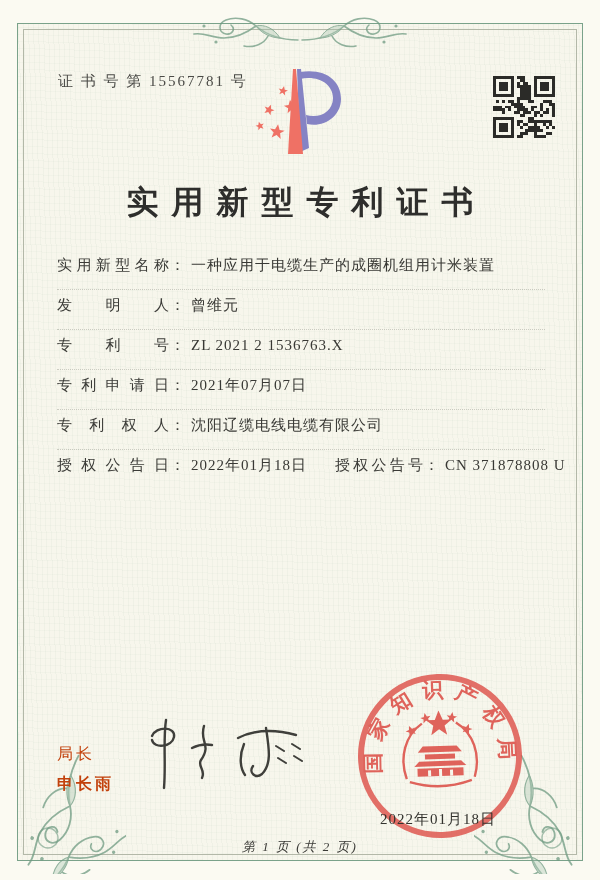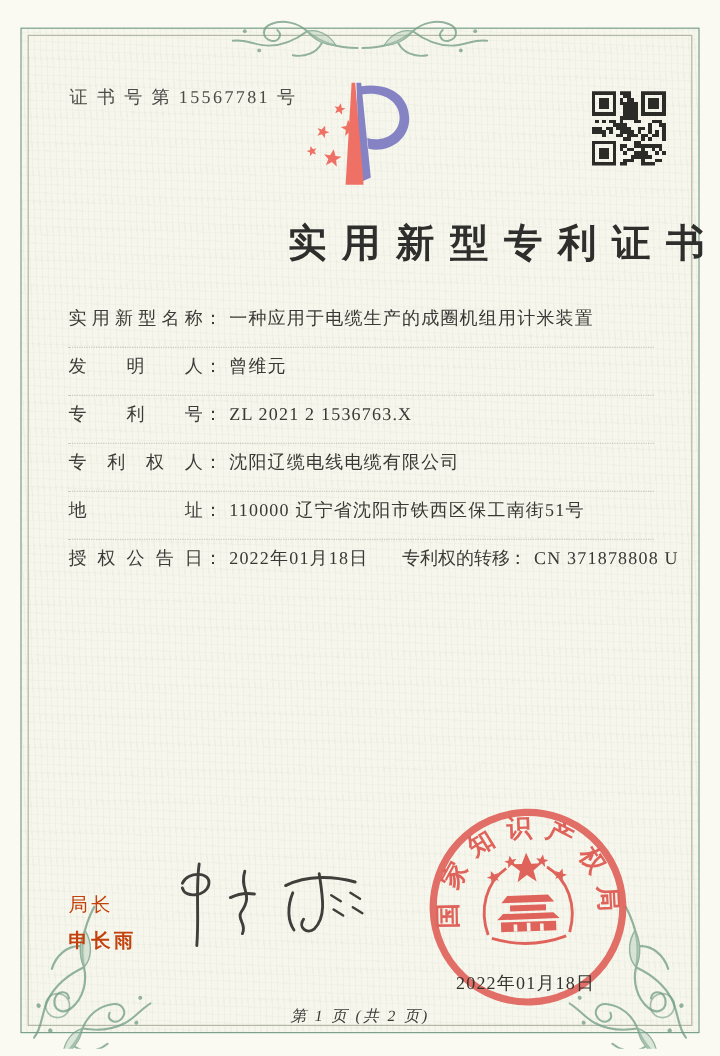--- a/index.html
+++ b/index.html
@@ -31,21 +31,21 @@
     border:1px solid #b3b8a8;}
 
   .ornament{position:absolute;pointer-events:none;}
 
   .cert-no{position:absolute;left:58px;top:72px;font-size:15px;letter-spacing:2px;color:#4a4a46;}
 
   .logo{position:absolute;left:246px;top:66px;}
   .qr{position:absolute;left:493px;top:76px;}
 
   .title{
-    position:absolute;left:0;top:181px;width:600px;text-align:right;
+    position:absolute;left:0;top:181px;width:600px;text-align:center;
     font-size:32px;font-weight:700;letter-spacing:13px;text-indent:13px;color:#2e2e2c;
   }
 
   .fields{position:absolute;left:57px;top:250px;width:488px;}
   .field-row{
     position:relative;height:40px;font-size:15px;color:#38383四;
     color:#383834;white-space:nowrap;
     border-bottom:1px dotted rgba(115,115,105,.32);
     margin-bottom:0;box-sizing:border-box;padding-top:6px;
   }
@@ -146,29 +146,29 @@
     <div class="field-row">
       <span class="flabel">实用新型名称</span><span class="fcolon">：</span><span class="fvalue">一种应用于电缆生产的成圈机组用计米装置</span>
     </div>
     <div class="field-row">
       <span class="flabel">发明人</span><span class="fcolon">：</span><span class="fvalue">曾维元</span>
     </div>
     <div class="field-row">
       <span class="flabel">专利号</span><span class="fcolon">：</span><span class="fvalue">ZL 2021 2 1536763.X</span>
     </div>
     <div class="field-row">
+      <span class="flabel">专利申请日</span><span class="fcolon">：</span><span class="fvalue">2021年07月07日</span>
+    </div>
+    <div class="field-row">
       <span class="flabel">专利权人</span><span class="fcolon">：</span><span class="fvalue">沈阳辽缆电线电缆有限公司</span>
-    </div>
-    <div class="field-row">
-      <span class="flabel">地址</span><span class="fcolon">：</span><span class="fvalue">110000 辽宁省沈阳市铁西区保工南街51号</span>
     </div>
     <div class="field-row no-line">
       <span class="flabel">授权公告日</span><span class="fcolon">：</span><span class="fvalue">2022年01月18日</span>
       <span class="grant-right">
-        <span class="flabel">专利权的转移</span><span class="fcolon">：</span><span class="fvalue">CN 371878808 U</span>
+        <span class="flabel">授权公告号</span><span class="fcolon">：</span><span class="fvalue">CN 371878808 U</span>
       </span>
     </div>
   </div>
 
 
   <div class="officer">
     <div class="o-title">局长</div>
     <div class="o-name">申长雨</div>
   </div>
 

